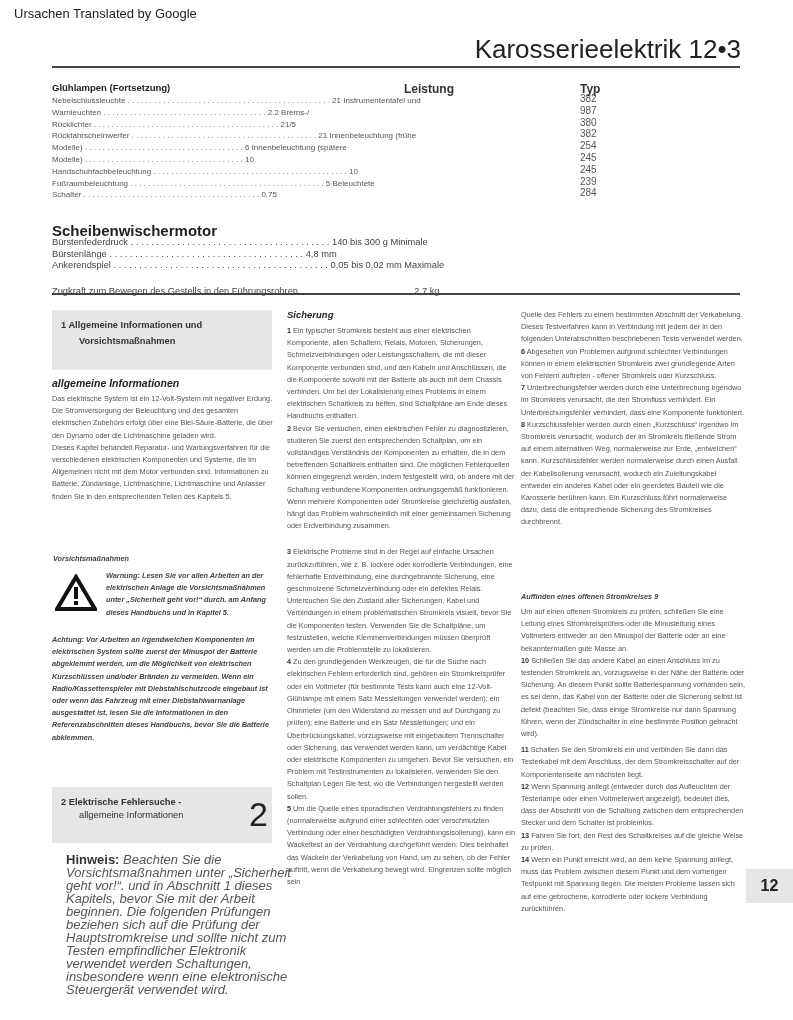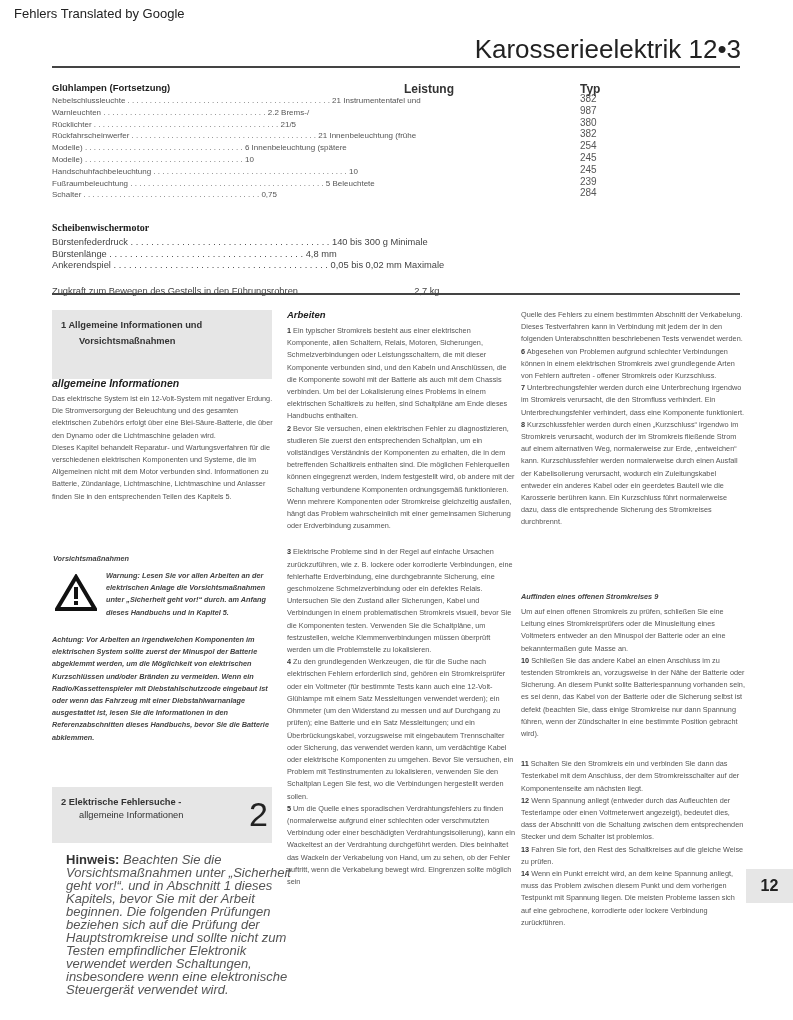--- a/index.html
+++ b/index.html
@@ -6,38 +6,38 @@
   body { width: 793px; height: 1020px; position: relative; overflow: hidden;
          font-family: "Liberation Sans", sans-serif; color: #222; }
   .abs { position: absolute; }
   .mt { left: 14px; top: 6px; font-size: 13px; color: #222; }
   .page-title { right: 52px; top: 34px; font-size: 26px; color: #222; }
   .rule { height: 2px; background: #444; }
   .spec-head { font-weight: bold; font-size: 9.5px; color: #222; }
   .spec-line { font-size: 8px; color: #555; white-space: nowrap; line-height: 11.8px; }
   .col-head { font-weight: bold; font-size: 12px; color: #333; }
   .typ-val { font-size: 10px; color: #555; line-height: 11.8px; text-align: left; }
-  .wiper-head { font-weight: bold; font-size: 10px; color: #222; font-family: Liberation Serif, serif; }
+  .wiper-head { font-weight: bold; font-size: 15px; color: #222; }
   .wiper-line { font-size: 9.3px; color: #444; white-space: nowrap; }
   .box { background: #e6e6e6; }
   .box-title { font-weight: bold; font-size: 9.3px; color: #333; line-height: 16px; }
   .sub-ital { font-weight: bold; font-style: italic; font-size: 10.5px; color: #222; }
   .para { font-size: 7.3px; color: #555; line-height: 12.2px; }
   .para b { color: #333; }
   .bold-ital { font-weight: bold; font-style: italic; font-size: 7.3px; color: #444; line-height: 12.2px; }
   .ital { font-style: italic; font-size: 13px; color: #555; line-height: 13px; margin-left: 14px; }
   .tab-box { background: #e6e6e6; font-weight: bold; font-size: 16px; color: #222;
              display: flex; align-items: center; justify-content: center; }
   .big2 { font-size: 34px; color: #222; }
   .p { margin: 0; }
 </style>
 </head>
 <body>
 
-<div class="abs mt">Fehlers Translated by Google</div>
+<div class="abs mt">Ursachen Translated by Google</div>
 <div class="abs page-title">Karosserieelektrik 12•3</div>
 <div class="abs rule" style="left:52px; top:66px; width:688px;"></div>
 
 <div class="abs spec-head" style="left:52px; top:82px;">Glühlampen (Fortsetzung)</div>
 <div class="abs col-head" style="left:404px; top:82px;">Leistung</div>
 <div class="abs col-head" style="left:580px; top:82px;">Typ</div>
 
 <div class="abs" style="left:52px; top:95px; width:360px;">
   <div class="spec-line">Nebelschlussleuchte . . . . . . . . . . . . . . . . . . . . . . . . . . . . . . . . . . . . . . . . . . . . . . 21 Instrumententafel und</div>
   <div class="spec-line">Warnleuchten . . . . . . . . . . . . . . . . . . . . . . . . . . . . . . . . . . . . . 2.2 Brems-/</div>
@@ -62,21 +62,21 @@
   <div class="typ-val">284</div>
 </div>
 
 <div class="abs wiper-head" style="left:52px; top:222px;">Scheibenwischermotor</div>
 <div class="abs wiper-line" style="left:52px; top:237px;">Bürstenfederdruck . . . . . . . . . . . . . . . . . . . . . . . . . . . . . . . . . . . . . . . 140 bis 300 g Minimale</div>
 <div class="abs wiper-line" style="left:52px; top:249px;">Bürstenlänge . . . . . . . . . . . . . . . . . . . . . . . . . . . . . . . . . . . . . . 4,8 mm</div>
 <div class="abs wiper-line" style="left:52px; top:260px;">Ankerendspiel . . . . . . . . . . . . . . . . . . . . . . . . . . . . . . . . . . . . . . . . . . 0,05 bis 0,02 mm Maximale</div>
 <div class="abs wiper-line" style="left:52px; top:286px;">Zugkraft zum Bewegen des Gestells in den Führungsrohren . . . . . . . . . . . . . . . . . . . . . . 2,7 kg</div>
 <div class="abs rule" style="left:52px; top:293px; width:688px;"></div>
 
-<div class="abs box" style="left:52px; top:310px; width:220px; height:69px;">
+<div class="abs box" style="left:52px; top:310px; width:220px; height:60px;">
   <div class="box-title" style="position:absolute; left:9px; top:7px;">1 Allgemeine Informationen und</div>
   <div class="box-title" style="position:absolute; left:27px; top:23px;">Vorsichtsmaßnahmen</div>
 </div>
 
 <div class="abs sub-ital" style="left:52px; top:377px;">allgemeine Informationen</div>
 <div class="abs para" style="left:52px; top:393px; width:222px;">
   <p class="p">Das elektrische System ist ein 12-Volt-System mit negativer Erdung. Die Stromversorgung der Beleuchtung und des gesamten elektrischen Zubehörs erfolgt über eine Blei-Säure-Batterie, die über den Dynamo oder die Lichtmaschine geladen wird.</p>
   <p class="p">Dieses Kapitel behandelt Reparatur- und Wartungsverfahren für die verschiedenen elektrischen Komponenten und Systeme, die im Allgemeinen nicht mit dem Motor verbunden sind. Informationen zu Batterie, Zündanlage, Lichtmaschine, Lichtmaschine und Anlasser finden Sie in den entsprechenden Teilen des Kapitels 5.</p>
 </div>
 
@@ -96,39 +96,39 @@
 <div class="abs box" style="left:52px; top:787px; width:220px; height:56px;">
   <div class="box-title" style="position:absolute; left:9px; top:9px; line-height:13px;">2 Elektrische Fehlersuche -</div>
   <div class="box-title" style="position:absolute; left:27px; top:22px; line-height:13px; font-weight:normal;">allgemeine Informationen</div>
   <div class="big2" style="position:absolute; right:4px; top:8px;">2</div>
 </div>
 
 <div class="abs ital" style="left:52px; top:853px; width:225px;">
   <b style="font-style:normal; color:#333;">Hinweis:</b><span> Beachten Sie die Vorsichtsmaßnahmen unter „Sicherheit geht vor!“. und in Abschnitt 1 dieses Kapitels, bevor Sie mit der Arbeit beginnen. Die folgenden Prüfungen beziehen sich auf die Prüfung der Hauptstromkreise und sollte nicht zum Testen empfindlicher Elektronik verwendet werden Schaltungen, insbesondere wenn eine elektronische Steuergerät verwendet wird.</span>
 </div>
 
-<div class="abs sub-ital" style="left:287px; top:309px; font-size:9.5px;">Arbeiten</div>
+<div class="abs sub-ital" style="left:287px; top:309px; font-size:9.5px;">Sicherung</div>
 <div class="abs para" style="left:287px; top:325px; width:228px;">
   <p class="p"><b>1</b><span> Ein typischer Stromkreis besteht aus einer elektrischen Komponente, allen Schaltern, Relais, Motoren, Sicherungen, Schmelzverbindungen oder Leistungsschaltern, die mit dieser Komponente verbunden sind, und den Kabeln und Anschlüssen, die die Komponente sowohl mit der Batterie als auch mit dem Chassis verbinden. Um bei der Lokalisierung eines Problems in einem elektrischen Schaltkreis zu helfen, sind Schaltpläne am Ende dieses Handbuchs enthalten.</span></p>
   <p class="p"><b>2</b><span> Bevor Sie versuchen, einen elektrischen Fehler zu diagnostizieren, studieren Sie zuerst den entsprechenden Schaltplan, um ein vollständiges Verständnis der Komponenten zu erhalten, die in dem betreffenden Schaltkreis enthalten sind. Die möglichen Fehlerquellen können eingegrenzt werden, indem festgestellt wird, ob andere mit der Schaltung verbundene Komponenten ordnungsgemäß funktionieren. Wenn mehrere Komponenten oder Stromkreise gleichzeitig ausfallen, hängt das Problem wahrscheinlich mit einer gemeinsamen Sicherung oder Erdverbindung zusammen.</span></p>
   <p class="p" style="margin-top:14px;"><b>3</b><span> Elektrische Probleme sind in der Regel auf einfache Ursachen zurückzuführen, wie z. B. lockere oder korrodierte Verbindungen, eine fehlerhafte Erdverbindung, eine durchgebrannte Sicherung, eine geschmolzene Schmelzverbindung oder ein defektes Relais. Untersuchen Sie den Zustand aller Sicherungen, Kabel und Verbindungen in einem problematischen Stromkreis visuell, bevor Sie die Komponenten testen. Verwenden Sie die Schaltpläne, um festzustellen, welche Klemmenverbindungen müssen überprüft werden um die Problemstelle zu lokalisieren.</span></p>
   <p class="p"><b>4</b><span> Zu den grundlegenden Werkzeugen, die für die Suche nach elektrischen Fehlern erforderlich sind, gehören ein Stromkreisprüfer oder ein Voltmeter (für bestimmte Tests kann auch eine 12-Volt-Glühlampe mit einem Satz Messleitungen verwendet werden); ein Ohmmeter (um den Widerstand zu messen und auf Durchgang zu prüfen); eine Batterie und ein Satz Messleitungen; und ein Überbrückungskabel, vorzugsweise mit eingebautem Trennschalter oder Sicherung, das verwendet werden kann, um verdächtige Kabel oder elektrische Komponenten zu umgehen. Bevor Sie versuchen, ein Problem mit Testinstrumenten zu lokalisieren, verwenden Sie den Schaltplan Legen Sie fest, wo die Verbindungen hergestellt werden sollen.</span></p>
   <p class="p"><b>5</b><span> Um die Quelle eines sporadischen Verdrahtungsfehlers zu finden (normalerweise aufgrund einer schlechten oder verschmutzten Verbindung oder einer beschädigten Verdrahtungsisolierung), kann ein Wackeltest an der Verdrahtung durchgeführt werden. Dies beinhaltet das Wackeln der Verkabelung von Hand, um zu sehen, ob der Fehler auftritt, wenn die Verkabelung bewegt wird. Eingrenzen sollte möglich sein</span></p>
 </div>
 
 <div class="abs para" style="left:521px; top:309px; width:225px;">
   <p class="p">Quelle des Fehlers zu einem bestimmten Abschnitt der Verkabelung. Dieses Testverfahren kann in Verbindung mit jedem der in den folgenden Unterabschnitten beschriebenen Tests verwendet werden.</p>
   <p class="p"><b>6</b><span> Abgesehen von Problemen aufgrund schlechter Verbindungen können in einem elektrischen Stromkreis zwei grundlegende Arten von Fehlern auftreten - offener Stromkreis oder Kurzschluss.</span></p>
   <p class="p"><b>7</b><span> Unterbrechungsfehler werden durch eine Unterbrechung irgendwo im Stromkreis verursacht, die den Stromfluss verhindert. Ein Unterbrechungsfehler verhindert, dass eine Komponente funktioniert.</span></p>
   <p class="p"><b>8</b><span> Kurzschlussfehler werden durch einen „Kurzschluss“ irgendwo im Stromkreis verursacht, wodurch der im Stromkreis fließende Strom auf einem alternativen Weg, normalerweise zur Erde, „entweichen“ kann. Kurzschlussfehler werden normalerweise durch einen Ausfall der Kabelisolierung verursacht, wodurch ein Zuleitungskabel entweder ein anderes Kabel oder ein geerdetes Bauteil wie die Karosserie berühren kann. Ein Kurzschluss führt normalerweise dazu, dass die entsprechende Sicherung des Stromkreises durchbrennt.</span></p>
 </div>
 
 <div class="abs bold-ital" style="left:521px; top:591px;">Auffinden eines offenen Stromkreises 9</div>
 <div class="abs para" style="left:521px; top:606px; width:225px;">
   <p class="p">Um auf einen offenen Stromkreis zu prüfen, schließen Sie eine Leitung eines Stromkreisprüfers oder die Minusleitung eines Voltmeters entweder an den Minuspol der Batterie oder an eine bekanntermaßen gute Masse an.</p>
   <p class="p"><b>10</b><span> Schließen Sie das andere Kabel an einen Anschluss im zu testenden Stromkreis an, vorzugsweise in der Nähe der Batterie oder Sicherung. An diesem Punkt sollte Batteriespannung vorhanden sein, es sei denn, das Kabel von der Batterie oder die Sicherung selbst ist defekt (beachten Sie, dass einige Stromkreise nur dann Spannung führen, wenn der Zündschalter in eine bestimmte Position gebracht wird).</span></p>
-  <p class="p" style="margin-top:18px;"><b>11</b><span> Schalten Sie den Stromkreis ein und verbinden Sie dann das Testerkabel mit dem Anschluss, der dem Stromkreisschalter auf der Komponentenseite am nächsten liegt.</span></p>
+  <p class="p" style="margin-top:4px;"><b>11</b><span> Schalten Sie den Stromkreis ein und verbinden Sie dann das Testerkabel mit dem Anschluss, der dem Stromkreisschalter auf der Komponentenseite am nächsten liegt.</span></p>
   <p class="p"><b>12</b><span> Wenn Spannung anliegt (entweder durch das Aufleuchten der Testerlampe oder einen Voltmeterwert angezeigt), bedeutet dies, dass der Abschnitt von die Schaltung zwischen dem entsprechenden Stecker und dem Schalter ist problemlos.</span></p>
   <p class="p"><b>13</b><span> Fahren Sie fort, den Rest des Schaltkreises auf die gleiche Weise zu prüfen.</span></p>
   <p class="p"><b>14</b><span> Wenn ein Punkt erreicht wird, an dem keine Spannung anliegt, muss das Problem zwischen diesem Punkt und dem vorherigen Testpunkt mit Spannung liegen. Die meisten Probleme lassen sich auf eine gebrochene, korrodierte oder lockere Verbindung zurückführen.</span></p>
 </div>
 
 <div class="abs tab-box" style="left:746px; top:869px; width:47px; height:34px;">12</div>
 
 </body></html>

